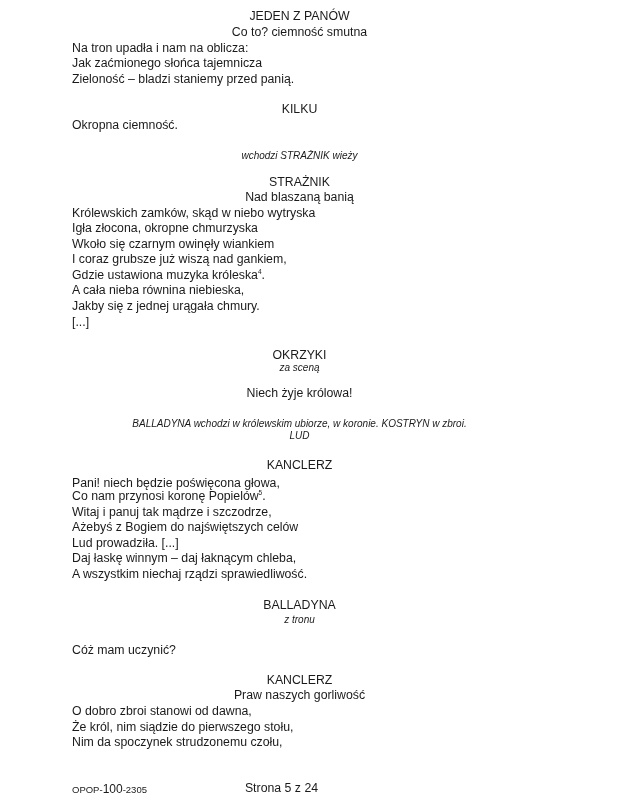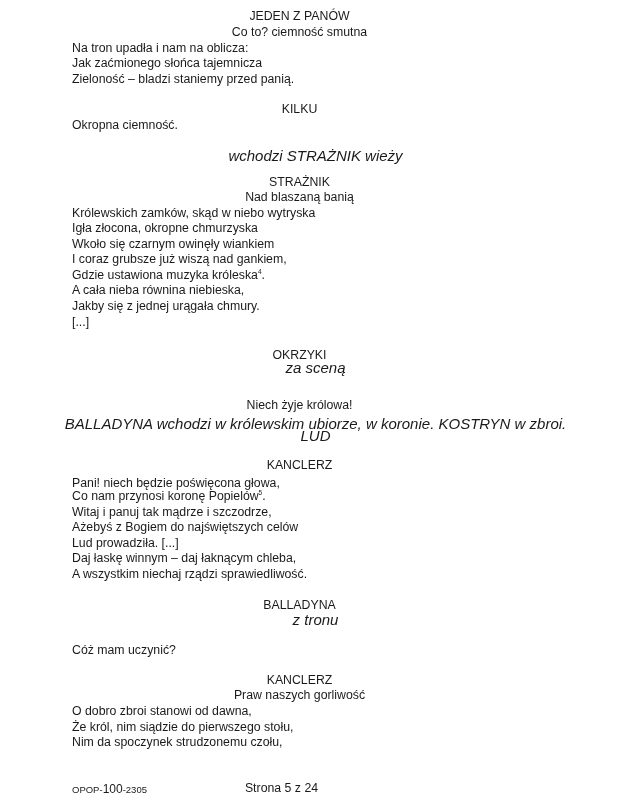--- a/index.html
+++ b/index.html
@@ -1,21 +1,21 @@
 <!DOCTYPE html>
 <html><head>
 <meta charset="utf-8">
 <style>
   html, body { margin: 0; padding: 0; background: #ffffff; }
   body { width: 627px; height: 805px; position: relative; overflow: hidden;
          font-family: "Liberation Sans", sans-serif; color: #1a1a1a; }
   .ln { position: absolute; white-space: nowrap; font-size: 12.3px; line-height: 15px; }
   .left { left: 72px; }
   .center { left: 0; width: 599px; text-align: center; }
-  .it { font-style: italic; font-size: 15px; line-height: 12px; padding-left: 16px; }
+  .it { font-style: italic; font-size: 10px; line-height: 12px; }
   sup { font-size: 6.5px; vertical-align: 5px; line-height: 0; }
   .footer-code { position: absolute; left: 72px; top: 783px; font-size: 9.5px; line-height: 12px; white-space: nowrap; }
   .footer-code .big { font-size: 12px; }
   .footer-page { position: absolute; left: 0; width: 563px; text-align: center; top: 781px; font-size: 12.3px; line-height: 15px; }
 </style>
 </head>
 <body>
 
 <div class="ln center" style="top:9px">JEDEN Z PANÓW</div>
 <div class="ln center" style="top:25px">Co to? ciemność smutna</div>
@@ -34,21 +34,21 @@
 <div class="ln left" style="top:221px">Igła złocona, okropne chmurzyska</div>
 <div class="ln left" style="top:237px">Wkoło się czarnym owinęły wiankiem</div>
 <div class="ln left" style="top:252px">I coraz grubsze już wiszą nad gankiem,</div>
 <div class="ln left" style="top:268px"><span>Gdzie ustawiona muzyka króleska</span><sup>4</sup><span>.</span></div>
 <div class="ln left" style="top:283px">A cała nieba równina niebieska,</div>
 <div class="ln left" style="top:299px">Jakby się z jednej urągała chmury.</div>
 <div class="ln left" style="top:315px">[...]</div>
 
 <div class="ln center" style="top:348px">OKRZYKI</div>
 <div class="ln center it" style="top:362px">za sceną</div>
-<div class="ln center" style="top:398px">Niech żyje królowa!</div>
+<div class="ln center" style="top:386px">Niech żyje królowa!</div>
 
 <div class="ln center it" style="top:418px">BALLADYNA wchodzi w królewskim ubiorze, w koronie. KOSTRYN w zbroi.</div>
 <div class="ln center it" style="top:430px">LUD</div>
 
 <div class="ln center" style="top:458px">KANCLERZ</div>
 <div class="ln left" style="top:476px">Pani! niech będzie poświęcona głowa,</div>
 <div class="ln left" style="top:489px"><span>Co nam przynosi koronę Popielów</span><sup>5</sup><span>.</span></div>
 <div class="ln left" style="top:505px">Witaj i panuj tak mądrze i szczodrze,</div>
 <div class="ln left" style="top:520px">Ażebyś z Bogiem do najświętszych celów</div>
 <div class="ln left" style="top:536px">Lud prowadziła. [...]</div>

